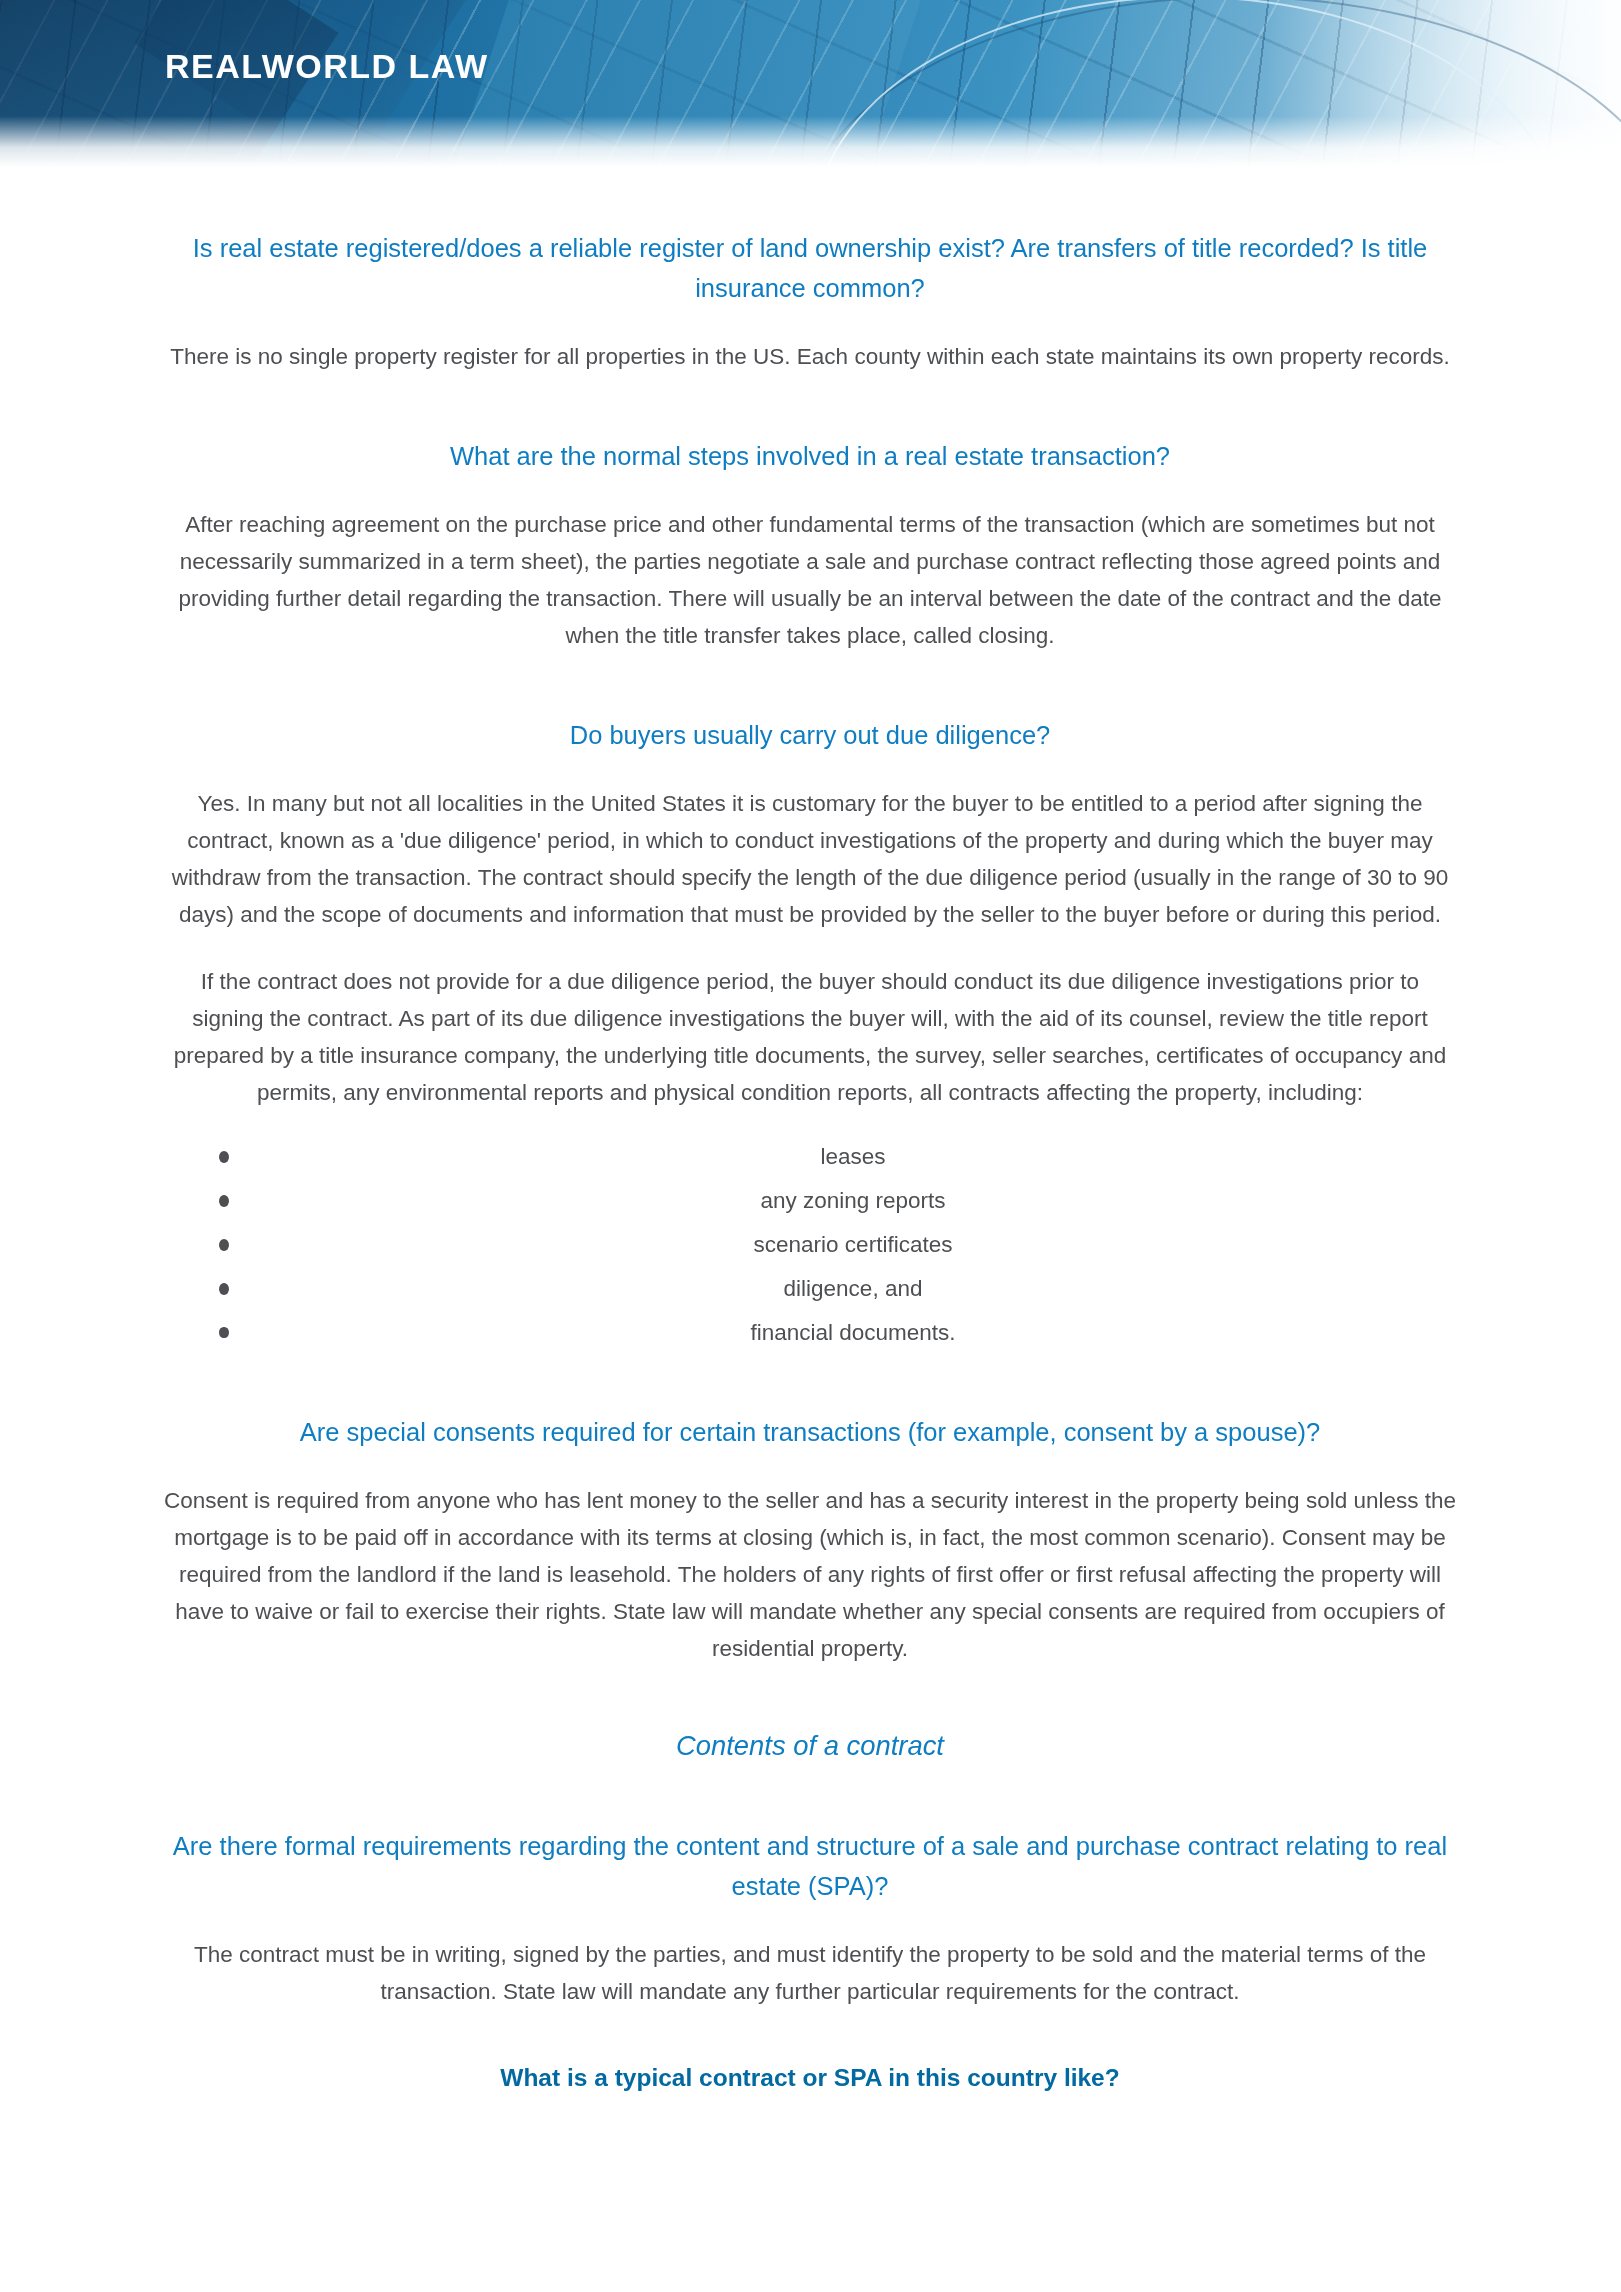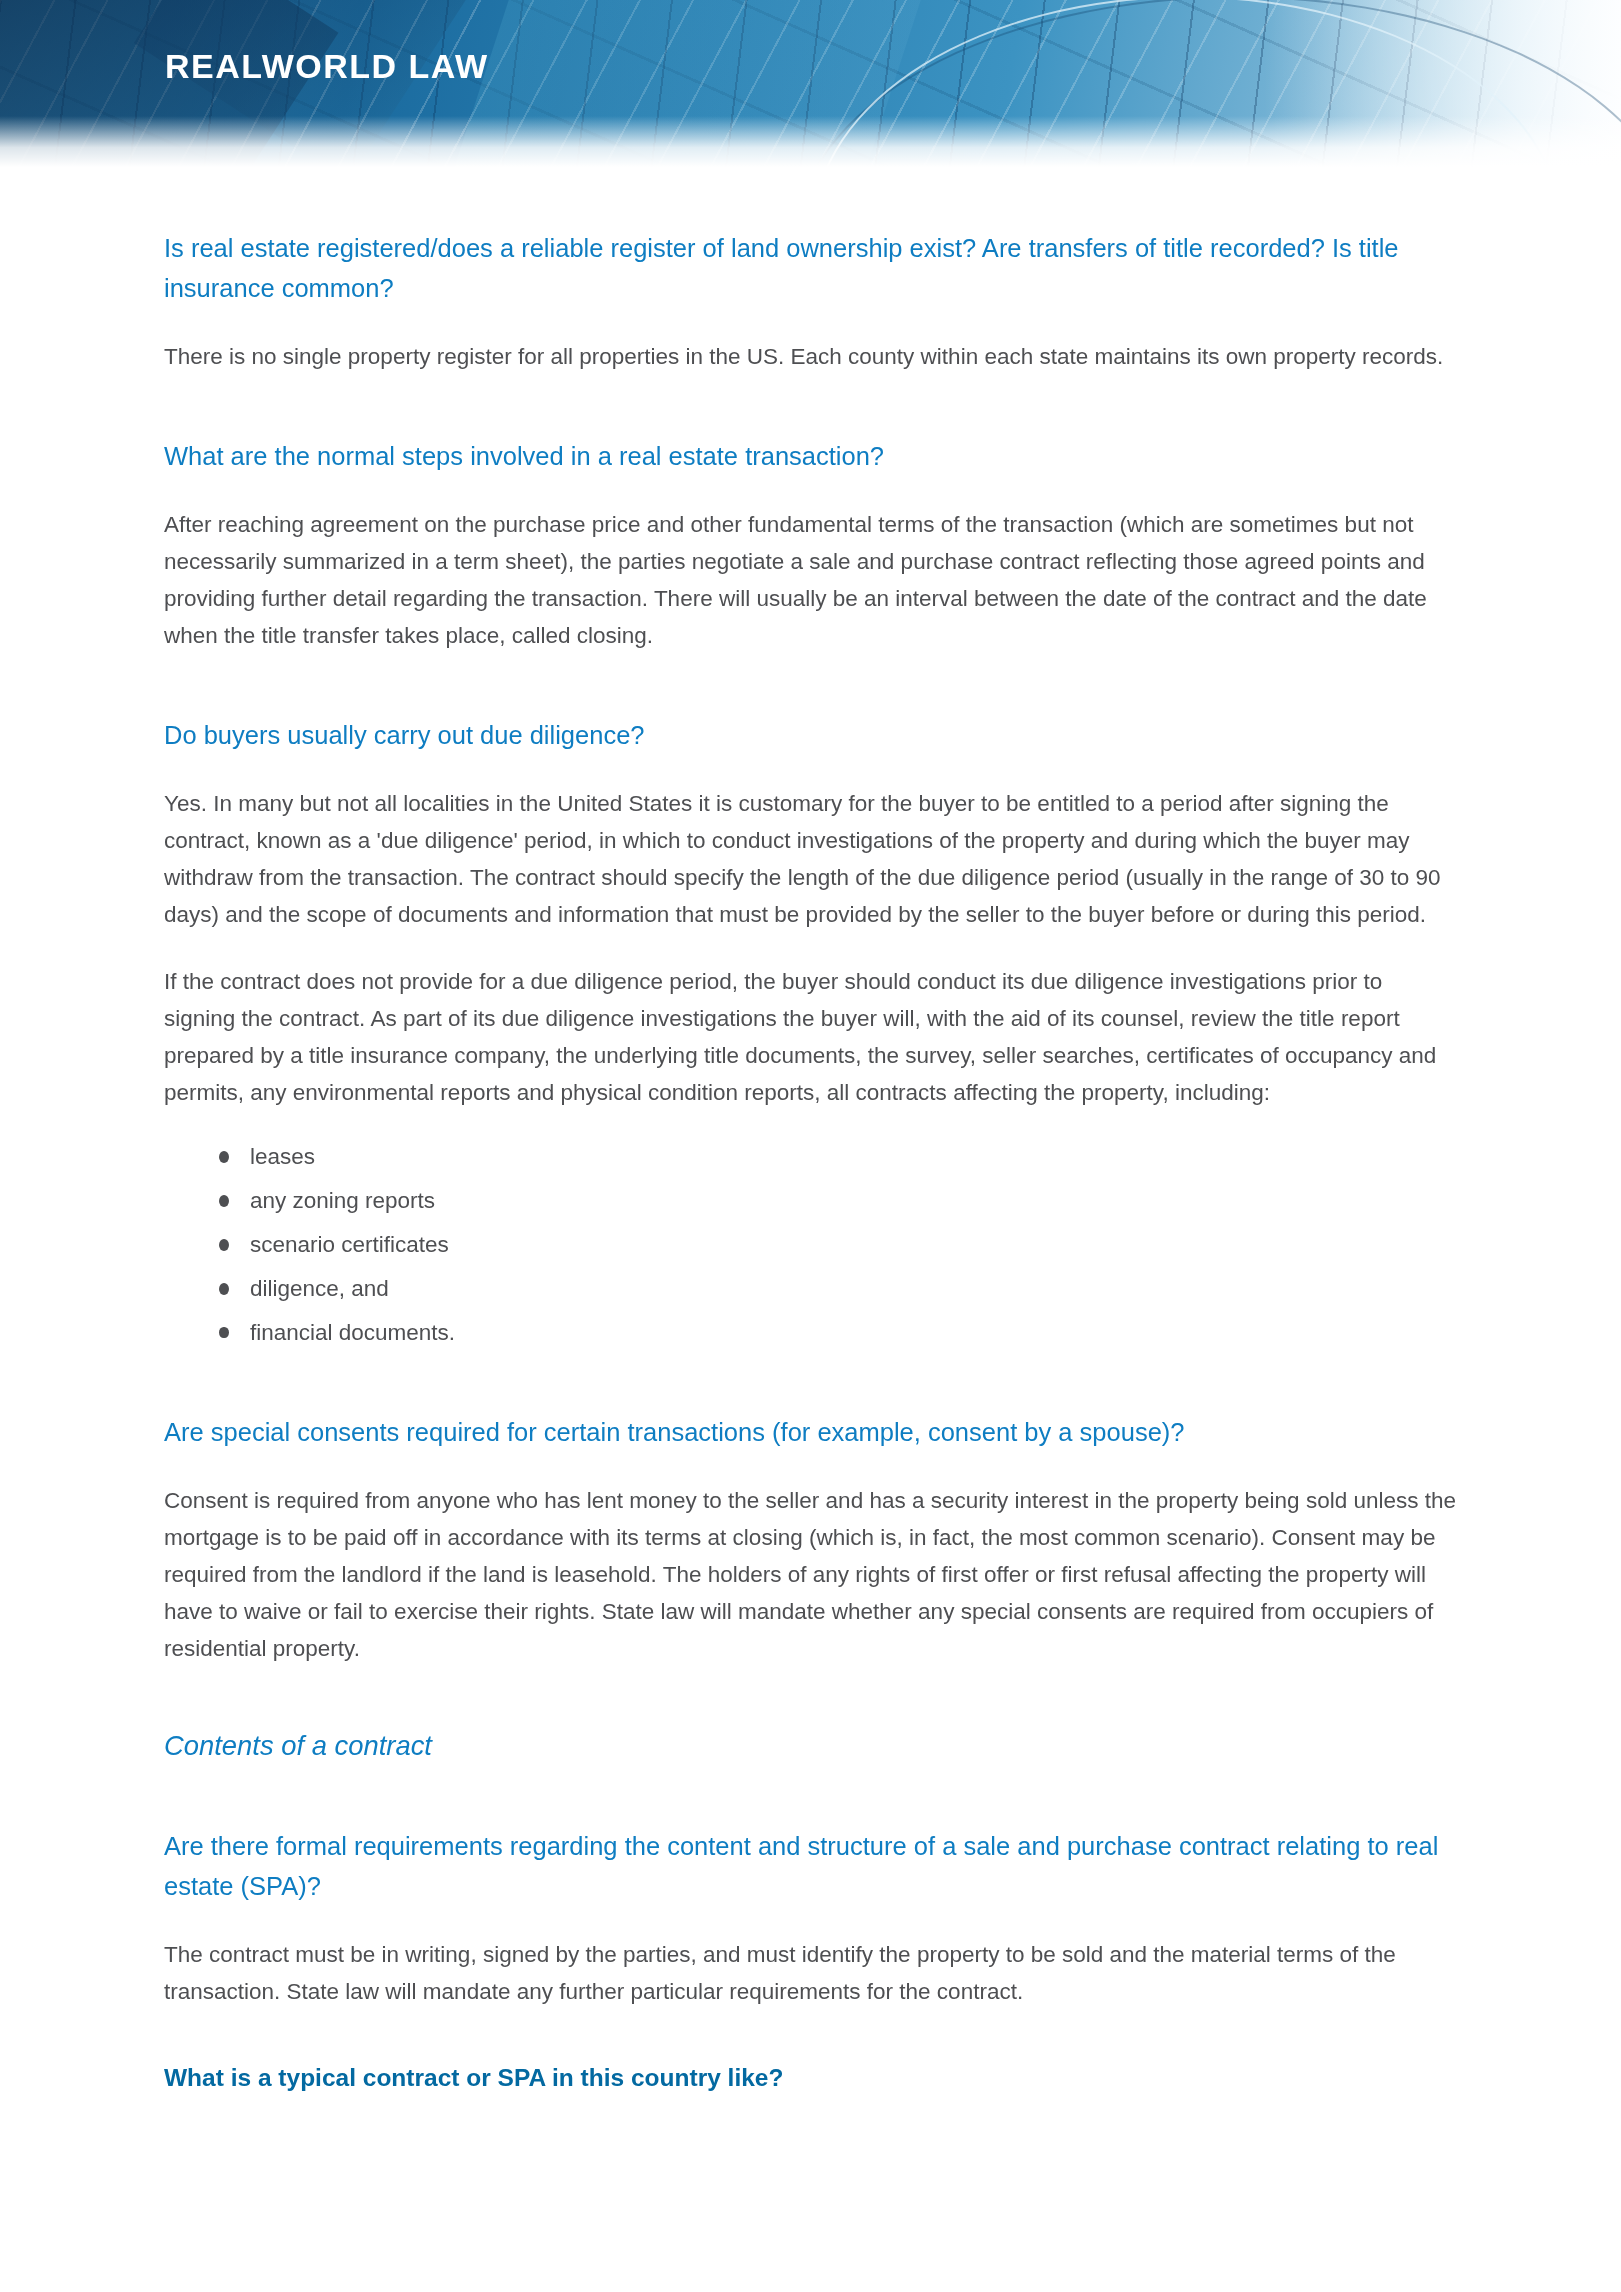--- a/index.html
+++ b/index.html
@@ -1,21 +1,21 @@
 <!DOCTYPE html>
 <html><head>
 <meta charset="utf-8">
 <style>
   html, body { margin: 0; padding: 0; background: #ffffff; }
   body {
     width: 1621px; height: 2293px;
     font-family: "Liberation Sans", sans-serif;
     overflow: hidden;
   }
-  .page { position: relative; width: 1621px; height: 2179px; background: #ffffff; overflow: hidden; }
+  .page { position: relative; width: 1621px; height: 2179px; background: #ffffff; overflow: hidden; text-align: center; }
 
   
   .banner { position: relative; height: 167px; overflow: hidden; }
   .banner-art {
     position: absolute; inset: 0;
     background:
       linear-gradient(to right, rgba(255,255,255,0) 78%, rgba(246,251,254,0.85) 94%, #fdfeff 100%),
       radial-gradient(150% 140% at 78% 190%, rgba(186,224,241,0.95) 40%, rgba(186,224,241,0) 63%),
       repeating-linear-gradient(97deg, rgba(8,45,85,0.30) 0 2px, rgba(8,45,85,0) 2px 74px),
       repeating-linear-gradient(118deg, rgba(255,255,255,0.20) 0 2px, rgba(255,255,255,0) 2px 47px),

